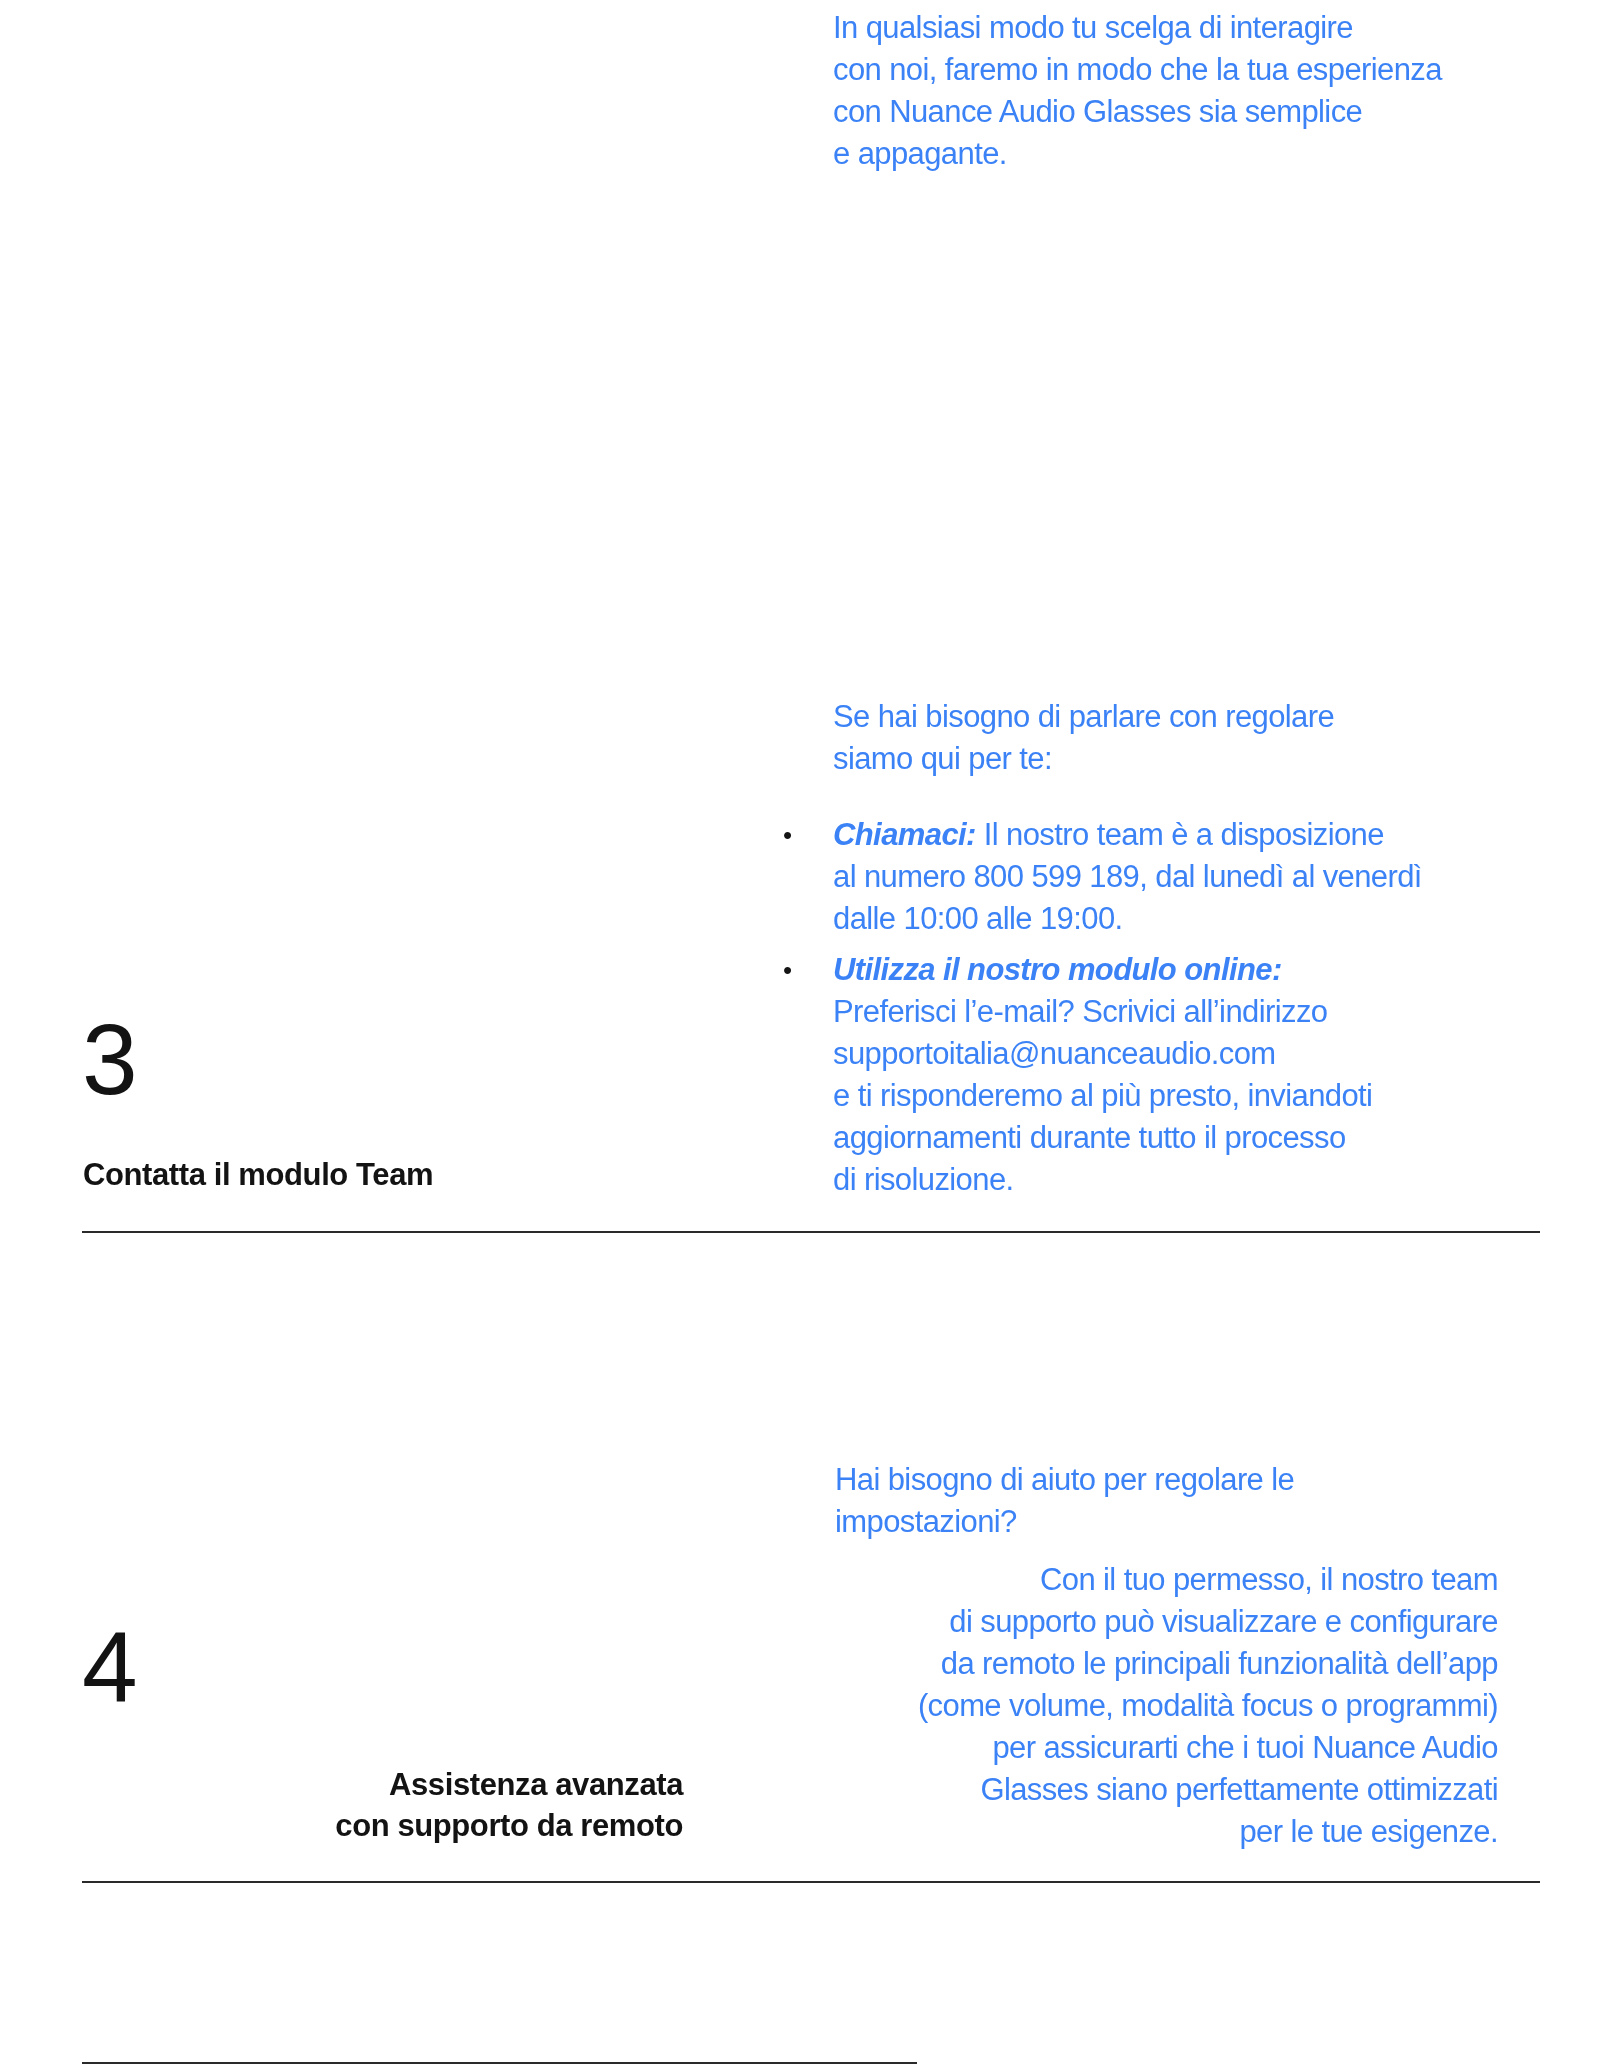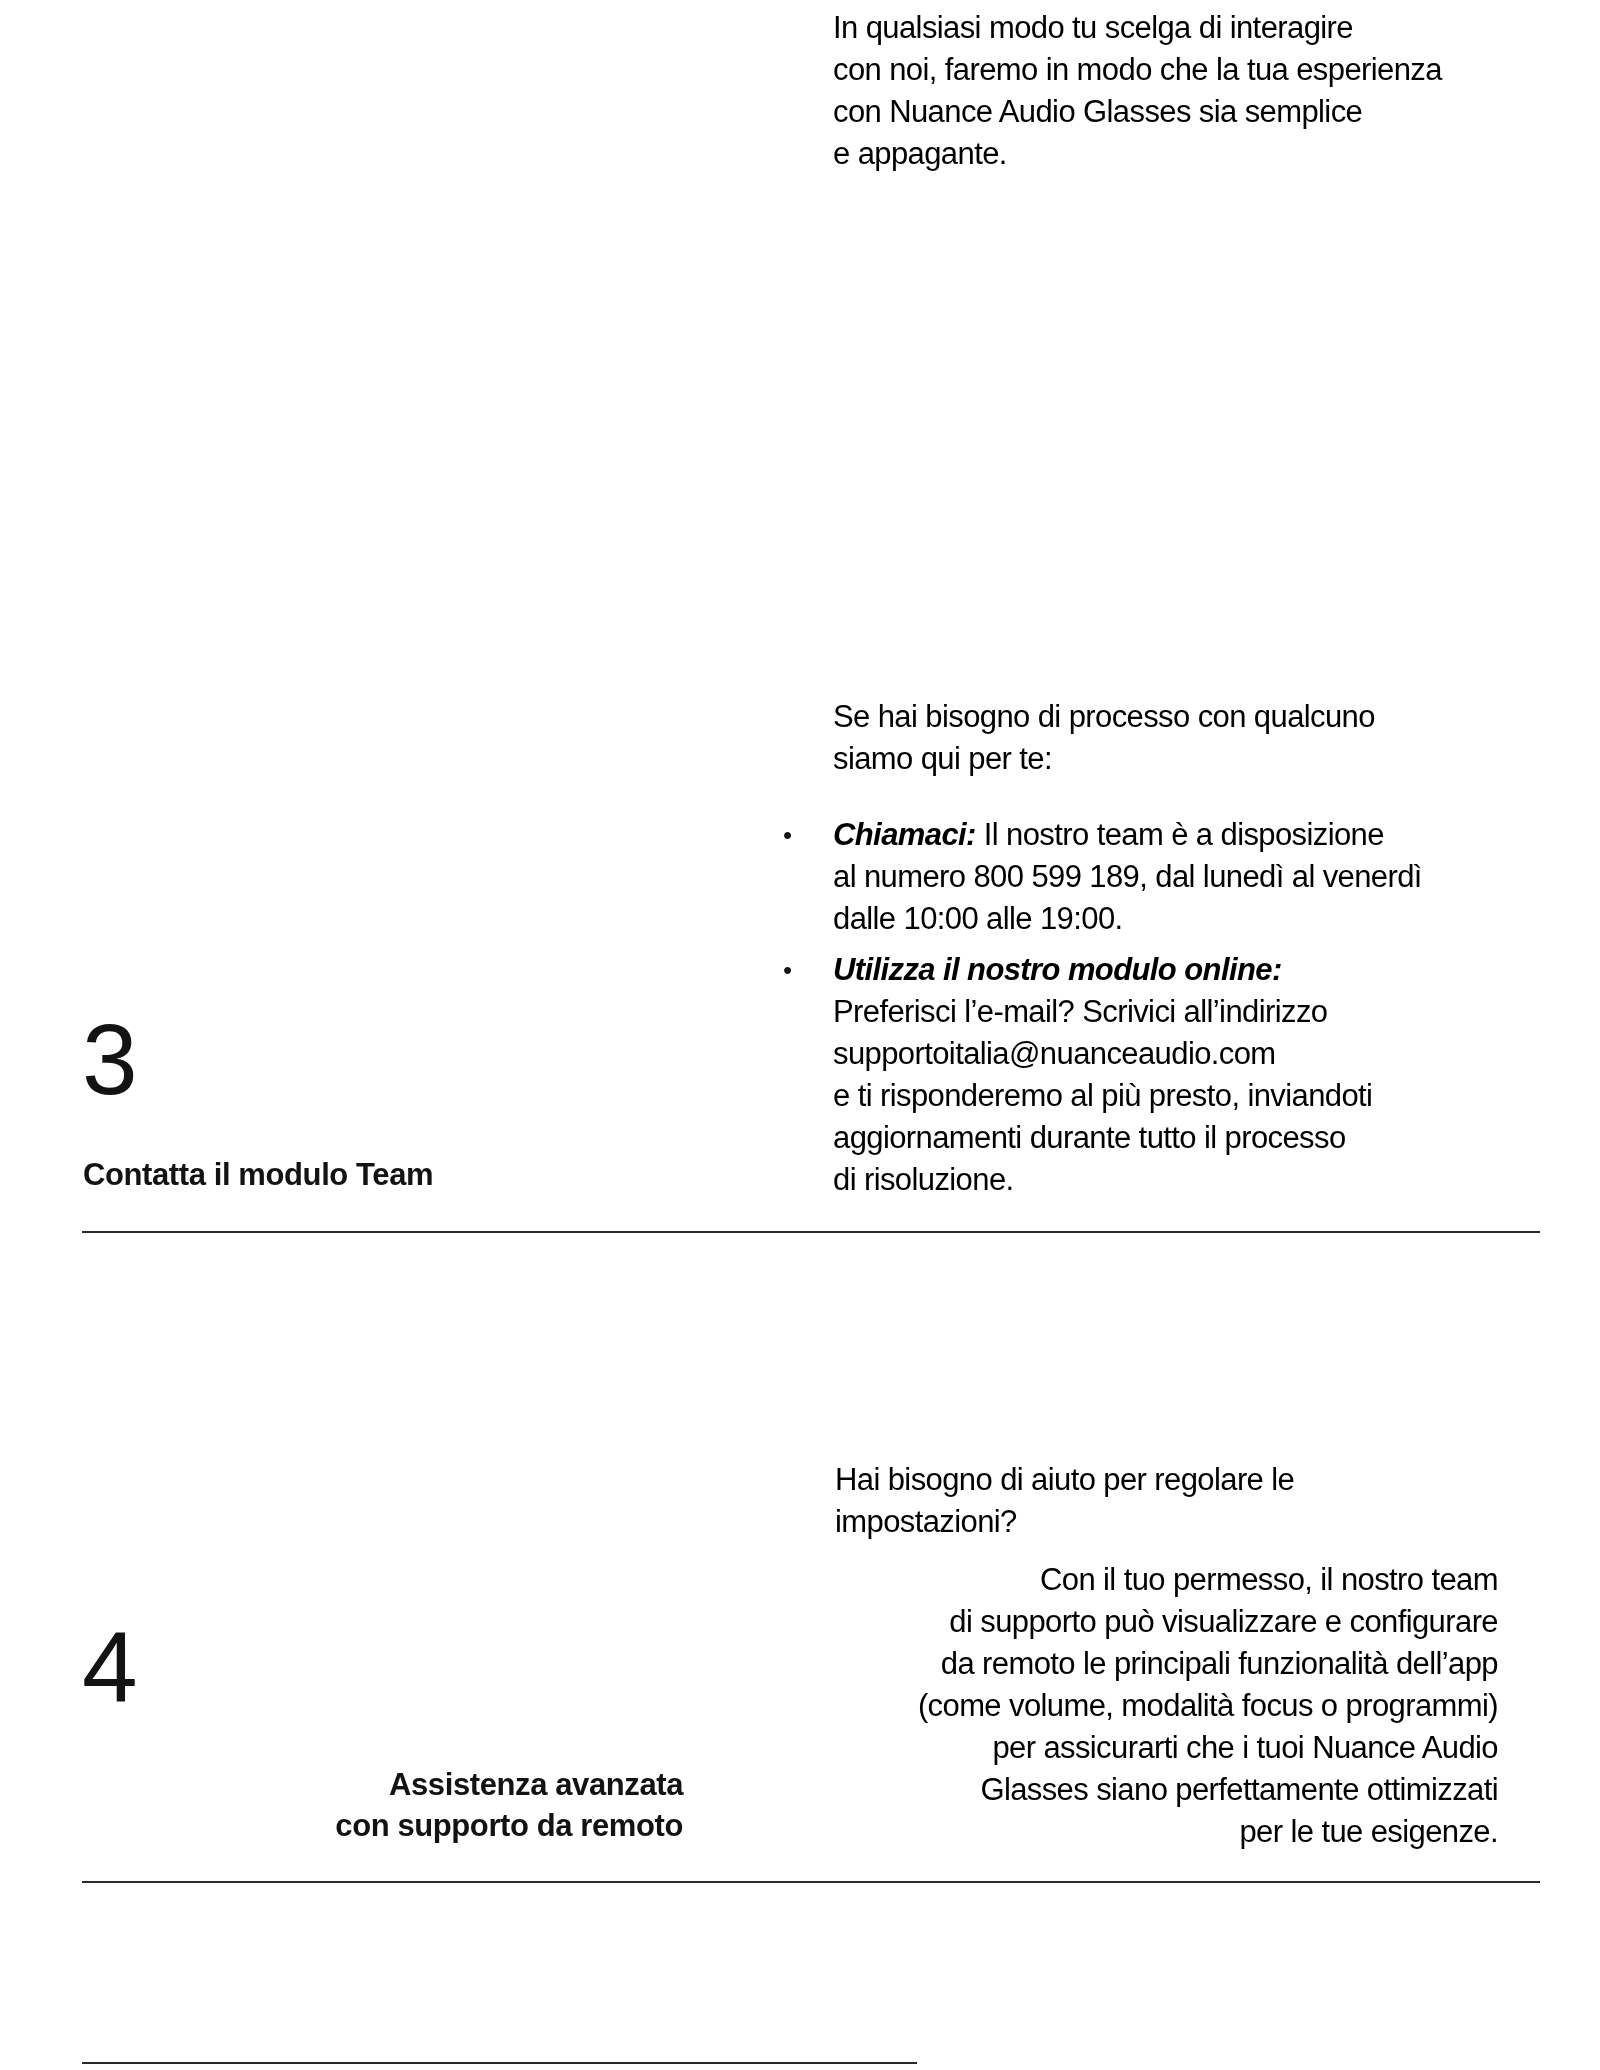--- a/index.html
+++ b/index.html
@@ -13,21 +13,21 @@
     overflow: hidden;
   }
   .body {
     position: absolute;
     margin: 0;
     font-size: 31px;
     line-height: 42px;
     letter-spacing: -0.6px;
     font-weight: 400;
     white-space: pre-line;
-    color: #000000;
+    color: #3b82f6;
   }
   .body strong { font-weight: 700; font-style: italic; }
   .numeral {
     position: absolute;
     font-size: 100px;
     line-height: 100px;
     font-weight: 400;
     letter-spacing: 0;
     color: #131313;
   }
@@ -79,21 +79,21 @@
 </head>
 <body>
 
 <div class="page">
 
   <p class="body pos-intro">In qualsiasi modo tu scelga di interagire
 con noi, faremo in modo che la tua esperienza
 con Nuance Audio Glasses sia semplice
 e appagante.</p>
 
-  <p class="body pos-s3intro">Se hai bisogno di processo con qualcuno
+  <p class="body pos-s3intro">Se hai bisogno di parlare con regolare
 siamo qui per te:</p>
 
   <div class="bullet-item pos-b1">
     <span class="marker">•</span>
     <p class="body"><strong>Chiamaci:</strong><span> Il nostro team è a disposizione
 al numero 800 599 189, dal lunedì al venerdì
 dalle 10:00 alle 19:00.</span></p>
   </div>
 
   <div class="bullet-item pos-b2">

